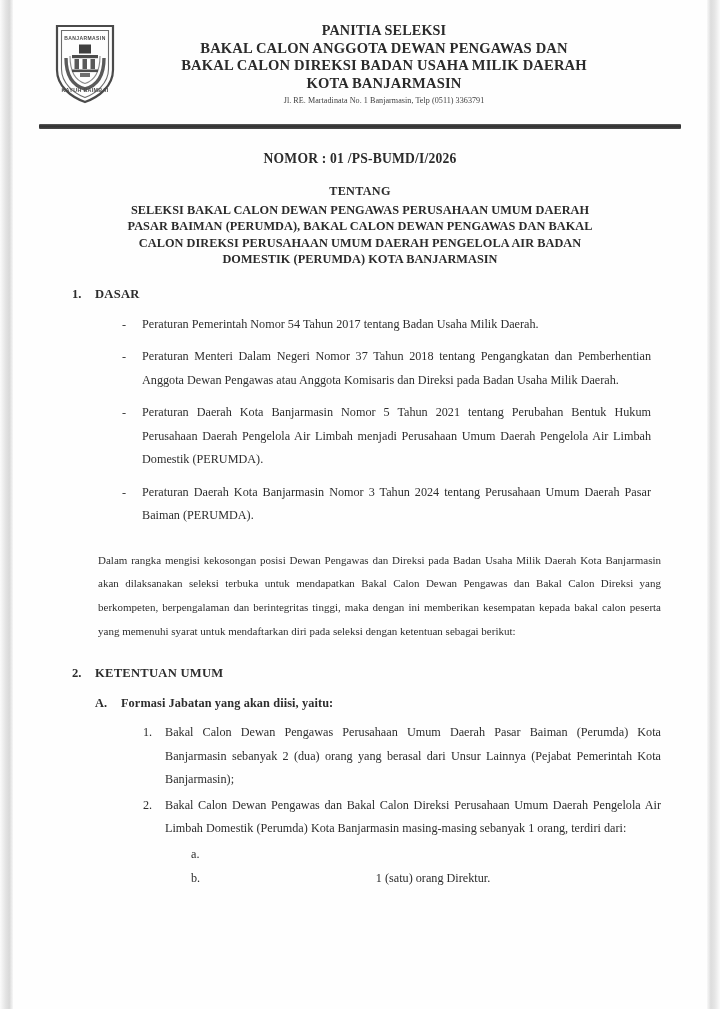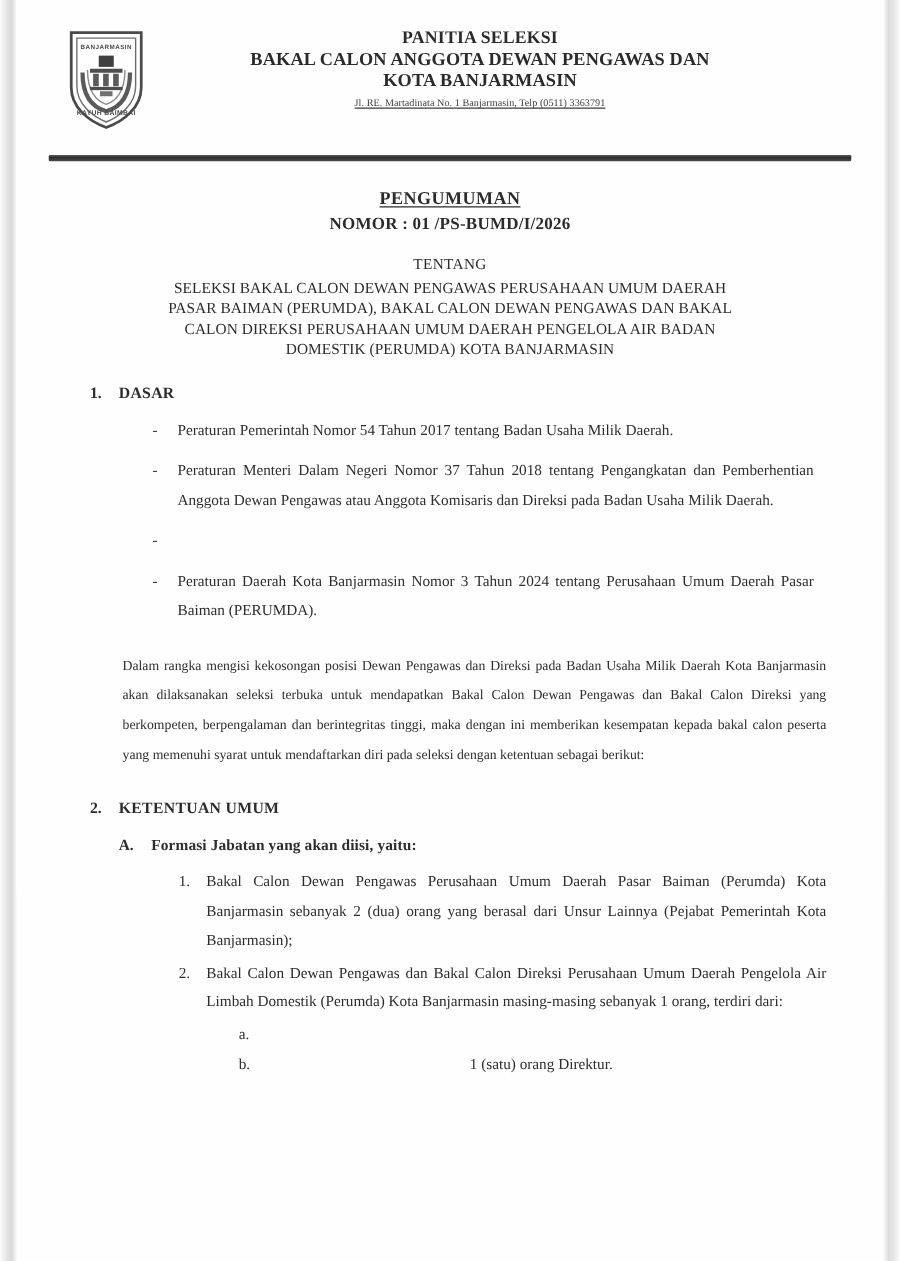--- a/index.html
+++ b/index.html
@@ -74,21 +74,20 @@
   .lh-line.l1 { font-size: 14.2px; }
   .lh-line.l2 { font-size: 14.6px; }
   .lh-line.l3 { font-size: 14.6px; }
   .lh-line.l4 { font-size: 14.6px; }
   .lh-address {
     font-size: 8.1px;
     line-height: 12px;
     color: #3d3d3d;
     margin-top: 2.5px;
     letter-spacing: 0.05px;
-    text-decoration: underline;
   }
 
   .rule {
     margin: 6px 26px 0 26px;
     height: 5px;
     background: linear-gradient(to bottom, #5d5d5d 0%, #2e2e2e 40%, #4a4a4a 100%);
     border-radius: 1px;
   }
 
   
@@ -104,27 +103,27 @@
     text-decoration: underline;
     text-underline-offset: 2px;
   }
   .t-nomor {
     font-weight: bold;
     font-size: 13.6px;
     margin-top: 3px;
     letter-spacing: 0.2px;
   }
   .t-tentang {
-    font-weight: normal;
+    font-weight: bold;
     font-size: 12.2px;
     margin-top: 17px;
     letter-spacing: 0.3px;
   }
   .t-subject {
-    font-weight: normal;
+    font-weight: bold;
     font-size: 12.3px;
     line-height: 16.4px;
     margin-top: 3px;
     padding: 0 34px;
     letter-spacing: 0.05px;
     color: #2b2b2b;
   }
 
   
   .body-area {
@@ -276,29 +275,29 @@
           <rect x="39.5" y="37" width="4.5" height="10" fill="#5a5a5a"></rect>
           <rect x="21" y="47.5" width="26" height="2.6" fill="#4d4d4d"></rect>
           <rect x="29" y="51" width="10" height="4" fill="#6f6f6f"></rect>
           <text x="34" y="70" text-anchor="middle" font-family="'Liberation Sans', sans-serif" font-size="5.4" font-weight="bold" fill="#4a4a4a" letter-spacing="0.3">KAYUH BAIMBAI</text>
         </svg>
       </div>
 
       <div class="letterhead-text">
         <div class="lh-line l1">PANITIA SELEKSI</div>
         <div class="lh-line l2">BAKAL CALON ANGGOTA DEWAN PENGAWAS DAN</div>
+        <div class="lh-line l3">BAKAL CALON DIREKSI BADAN USAHA MILIK DAERAH</div>
         <div class="lh-line l4">KOTA BANJARMASIN</div>
         <div class="lh-address">Jl. RE. Martadinata No. 1 Banjarmasin, Telp (0511) 3363791</div>
       </div>
     </div>
 
     <div class="rule"></div>
 
     <div class="titleblock">
-      <div class="t-pengumuman">PENGUMUMAN</div>
       <div class="t-nomor">NOMOR : 01 /PS-BUMD/I/2026</div>
       <div class="t-tentang">TENTANG</div>
       <div class="t-subject">
         <div>SELEKSI BAKAL CALON DEWAN PENGAWAS PERUSAHAAN UMUM DAERAH</div>
         <div>PASAR BAIMAN (PERUMDA), BAKAL CALON DEWAN PENGAWAS DAN BAKAL</div>
         <div>CALON DIREKSI PERUSAHAAN UMUM DAERAH PENGELOLA AIR BADAN</div>
         <div>DOMESTIK (PERUMDA) KOTA BANJARMASIN</div>
       </div>
     </div>
 
@@ -313,20 +312,21 @@
         <div class="dash-item">
           <div class="dash-mark">-</div>
           <div class="dash-body nojust">Peraturan Pemerintah Nomor 54 Tahun 2017 tentang Badan Usaha Milik Daerah.</div>
         </div>
         <div class="dash-item">
           <div class="dash-mark">-</div>
           <div class="dash-body">Peraturan Menteri Dalam Negeri Nomor 37 Tahun 2018 tentang Pengangkatan dan Pemberhentian Anggota Dewan Pengawas atau Anggota Komisaris dan Direksi pada Badan Usaha Milik Daerah.</div>
         </div>
         <div class="dash-item">
           <div class="dash-mark">-</div>
+          <div class="dash-body">Peraturan Daerah Kota Banjarmasin Nomor 5 Tahun 2021 tentang Perubahan Bentuk Hukum Perusahaan Daerah Pengelola Air Limbah menjadi Perusahaan Umum Daerah Pengelola Air Limbah Domestik (PERUMDA).</div>
         </div>
         <div class="dash-item">
           <div class="dash-mark">-</div>
           <div class="dash-body">Peraturan Daerah Kota Banjarmasin Nomor 3 Tahun 2024 tentang Perusahaan Umum Daerah Pasar Baiman (PERUMDA).</div>
         </div>
       </div>
 
       <div class="para">Dalam rangka mengisi kekosongan posisi Dewan Pengawas dan Direksi pada Badan Usaha Milik Daerah Kota Banjarmasin akan dilaksanakan seleksi terbuka untuk mendapatkan Bakal Calon Dewan Pengawas dan Bakal Calon Direksi yang berkompeten, berpengalaman dan berintegritas tinggi, maka dengan ini memberikan kesempatan kepada bakal calon peserta yang memenuhi syarat untuk mendaftarkan diri pada seleksi dengan ketentuan sebagai berikut:</div>
 
       <div class="sec" style="margin-top:22px;">

